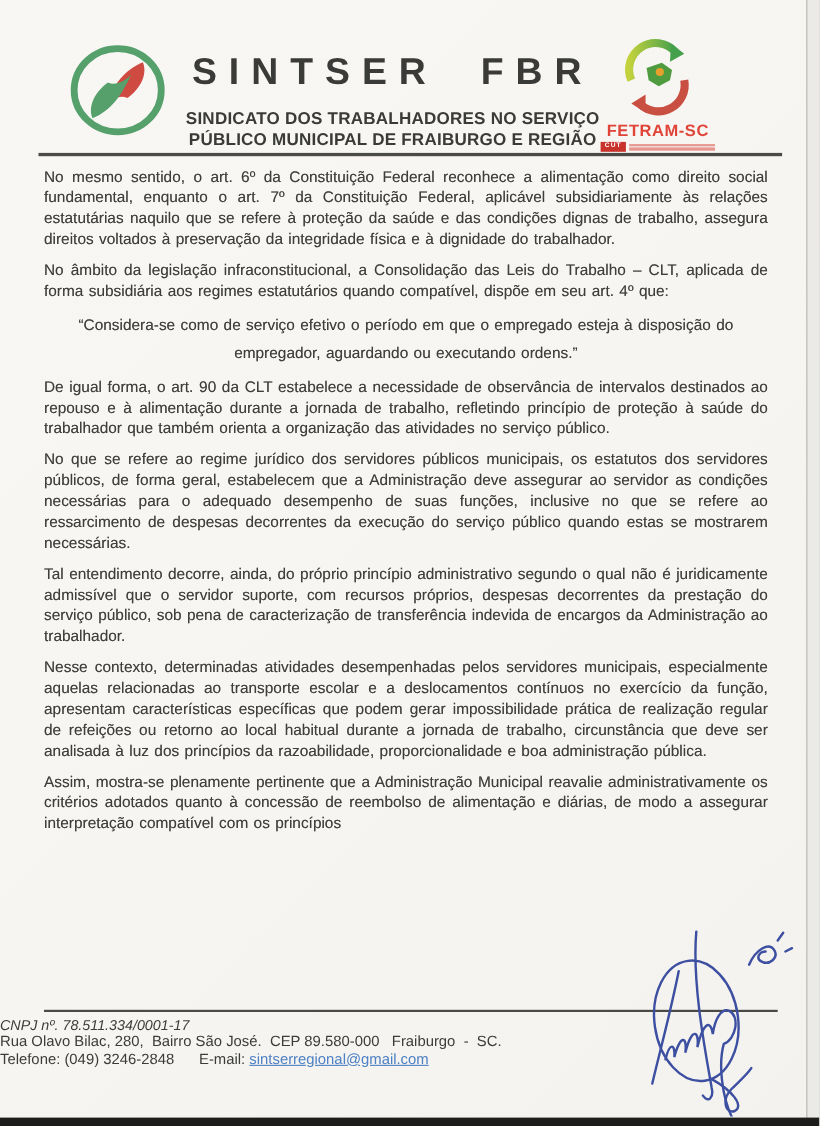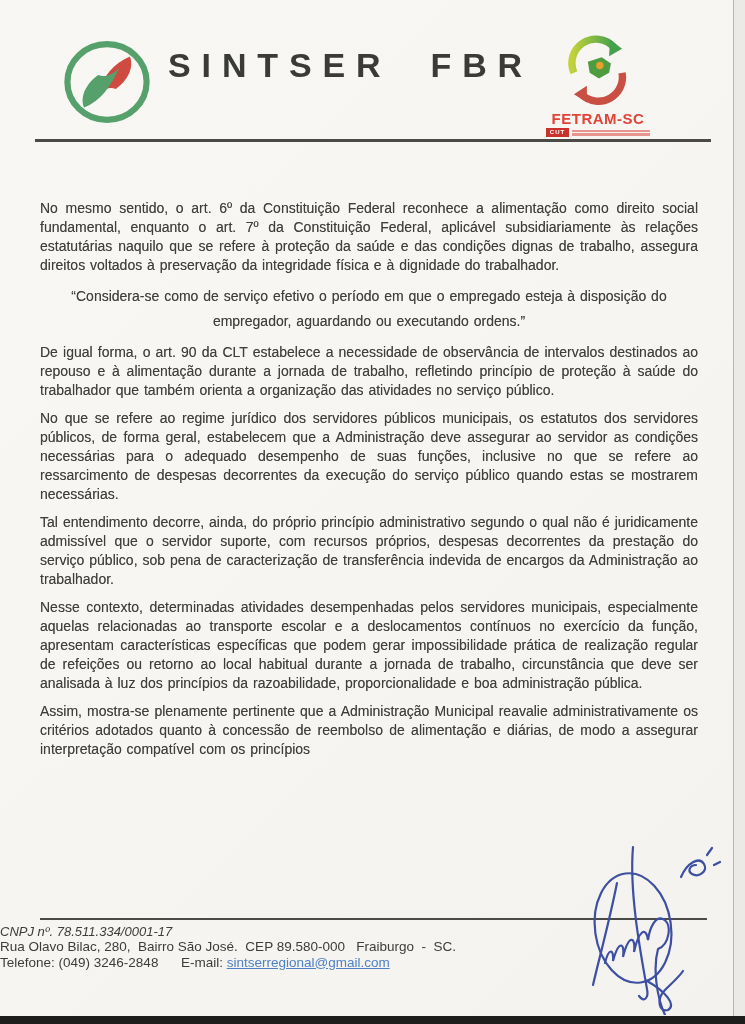--- a/index.html
+++ b/index.html
@@ -3,38 +3,38 @@
 <meta charset="utf-8">
 <style>
   html,body{margin:0;padding:0;background:#d8d8d4;}
   .page{
     position:relative; width:745px; height:1024px; overflow:hidden;
     background:linear-gradient(135deg,#f8f7f4 0%,#f6f5f1 55%,#f3f2ee 100%);
     font-family:"Liberation Sans", sans-serif; color:#3e3e3c;
   }
   
   .logo-left{position:absolute; left:60px; top:38px; width:94px; height:88px;}
-  .head-center{position:absolute; left:168px; top:46px; width:378px; }
+  .head-center{position:absolute; left:168px; top:46px; width:378px; text-align:center;}
   .acronym{
     margin:0 0 14px 0; font-size:34px; font-weight:bold; color:#3a3a38;
     letter-spacing:0.32em; word-spacing:0.55em; white-space:nowrap;
   }
   .subtitle{font-size:15.5px; font-weight:bold; line-height:19px; color:#3a3a38; letter-spacing:0.2px;}
   .logo-right{position:absolute; left:534px; top:34px; width:128px; text-align:center;}
   .fetram-name{font-size:15px; font-weight:bold; color:#e04438; letter-spacing:0.5px; margin-top:-2px;}
   .fetram-sub{display:flex; align-items:center; justify-content:center; gap:3px; margin-top:1px;}
   .cut-badge{
     background:#c8332c; color:#fff; font-size:6px; font-weight:bold;
     padding:1px 4px; letter-spacing:1px; line-height:7px;
   }
   .tiny-lines{display:inline-block; width:78px;}
   .tiny-lines i{display:block; height:2.5px; margin:1px 0; background:#e2766e; opacity:.75;}
   .header-rule{position:absolute; left:35px; top:139px; width:676px; height:2.5px; background:#4a4a47;}
   
-  .doc-body{position:absolute; left:40px; top:151px; width:658px;margin-top:48px;}
+  .doc-body{position:absolute; left:40px; top:151px; width:658px;}
   .doc-body p{
     margin:0 0 9px 0; font-size:14px; line-height:19px; text-align:justify;
     color:#3e3e3c; word-spacing:1px; text-shadow:0 0 .5px rgba(70,70,68,.55);
   }
   .doc-body p.quote{line-height:24.5px; margin:8px 0 10px 0; text-align:center;}
   
   .footer-rule{position:absolute; left:40px; top:918px; width:667px; height:2px; background:#4a4a47;}
   .doc-footer{position:absolute; left:0; top:924px; width:704px; text-align:left; color:#3c3c3a;}
   .cnpj{font-style:italic; font-size:13px; line-height:15px;}
   .address{font-size:13.5px; line-height:15.5px; white-space:pre-wrap;}
@@ -54,20 +54,24 @@
   <div class="logo-left">
     <svg viewBox="0 0 100 100" width="94" height="88">
       <ellipse cx="50" cy="50" rx="45" ry="43" fill="none" stroke="#55a06b" stroke-width="7"></ellipse>
       <path d="M 36,66 C 47,43 57,29 76,21 C 81,33 74,48 60,58 C 52,54 42,60 36,66 Z" fill="#cf4a41"></path>
       <path d="M 64,34 C 53,57 43,71 24,79 C 19,67 26,52 40,42 C 48,46 58,40 64,34 Z" fill="#55a06b"></path>
     </svg>
   </div>
 
   <div class="head-center">
     <h1 class="acronym">SINTSER FBR</h1>
+    <div class="subtitle">
+      <div>SINDICATO DOS TRABALHADORES NO SERVIÇO</div>
+      <div>PÚBLICO MUNICIPAL DE FRAIBURGO E REGIÃO</div>
+    </div>
   </div>
 
   <div class="logo-right">
     <svg viewBox="0 0 80 80" width="74" height="74">
       <defs>
         <linearGradient id="ga" x1="0" y1="0" x2="1" y2="0">
           <stop offset="0" stop-color="#c3d23c"></stop>
             <stop offset="1" stop-color="#45a04c"></stop>
         </linearGradient>
       </defs>
@@ -85,20 +89,21 @@
           <i></i>
           <i></i>
         </span>
     </div>
   </div>
 
   <div class="header-rule"></div>
 
   <main class="doc-body">
     <p>No mesmo sentido, o art. 6º da Constituição Federal reconhece a alimentação como direito social fundamental, enquanto o art. 7º da Constituição Federal, aplicável subsidiariamente às relações estatutárias naquilo que se refere à proteção da saúde e das condições dignas de trabalho, assegura direitos voltados à preservação da integridade física e à dignidade do trabalhador.</p>
+    <p>No âmbito da legislação infraconstitucional, a Consolidação das Leis do Trabalho – CLT, aplicada de forma subsidiária aos regimes estatutários quando compatível, dispõe em seu art. 4º que:</p>
     <p class="quote">“Considera-se como de serviço efetivo o período em que o empregado esteja à disposição do empregador, aguardando ou executando ordens.”</p>
     <p>De igual forma, o art. 90 da CLT estabelece a necessidade de observância de intervalos destinados ao repouso e à alimentação durante a jornada de trabalho, refletindo princípio de proteção à saúde do trabalhador que também orienta a organização das atividades no serviço público.</p>
     <p>No que se refere ao regime jurídico dos servidores públicos municipais, os estatutos dos servidores públicos, de forma geral, estabelecem que a Administração deve assegurar ao servidor as condições necessárias para o adequado desempenho de suas funções, inclusive no que se refere ao ressarcimento de despesas decorrentes da execução do serviço público quando estas se mostrarem necessárias.</p>
     <p>Tal entendimento decorre, ainda, do próprio princípio administrativo segundo o qual não é juridicamente admissível que o servidor suporte, com recursos próprios, despesas decorrentes da prestação do serviço público, sob pena de caracterização de transferência indevida de encargos da Administração ao trabalhador.</p>
     <p>Nesse contexto, determinadas atividades desempenhadas pelos servidores municipais, especialmente aquelas relacionadas ao transporte escolar e a deslocamentos contínuos no exercício da função, apresentam características específicas que podem gerar impossibilidade prática de realização regular de refeições ou retorno ao local habitual durante a jornada de trabalho, circunstância que deve ser analisada à luz dos princípios da razoabilidade, proporcionalidade e boa administração pública.</p>
     <p>Assim, mostra-se plenamente pertinente que a Administração Municipal reavalie administrativamente os critérios adotados quanto à concessão de reembolso de alimentação e diárias, de modo a assegurar interpretação compatível com os princípios</p>
   </main>
 
   <div class="footer-rule"></div>
 

